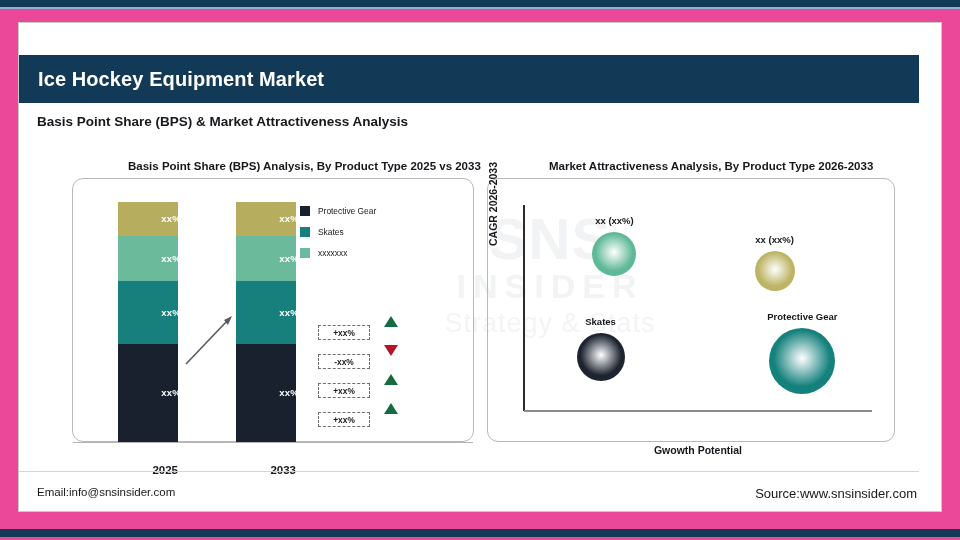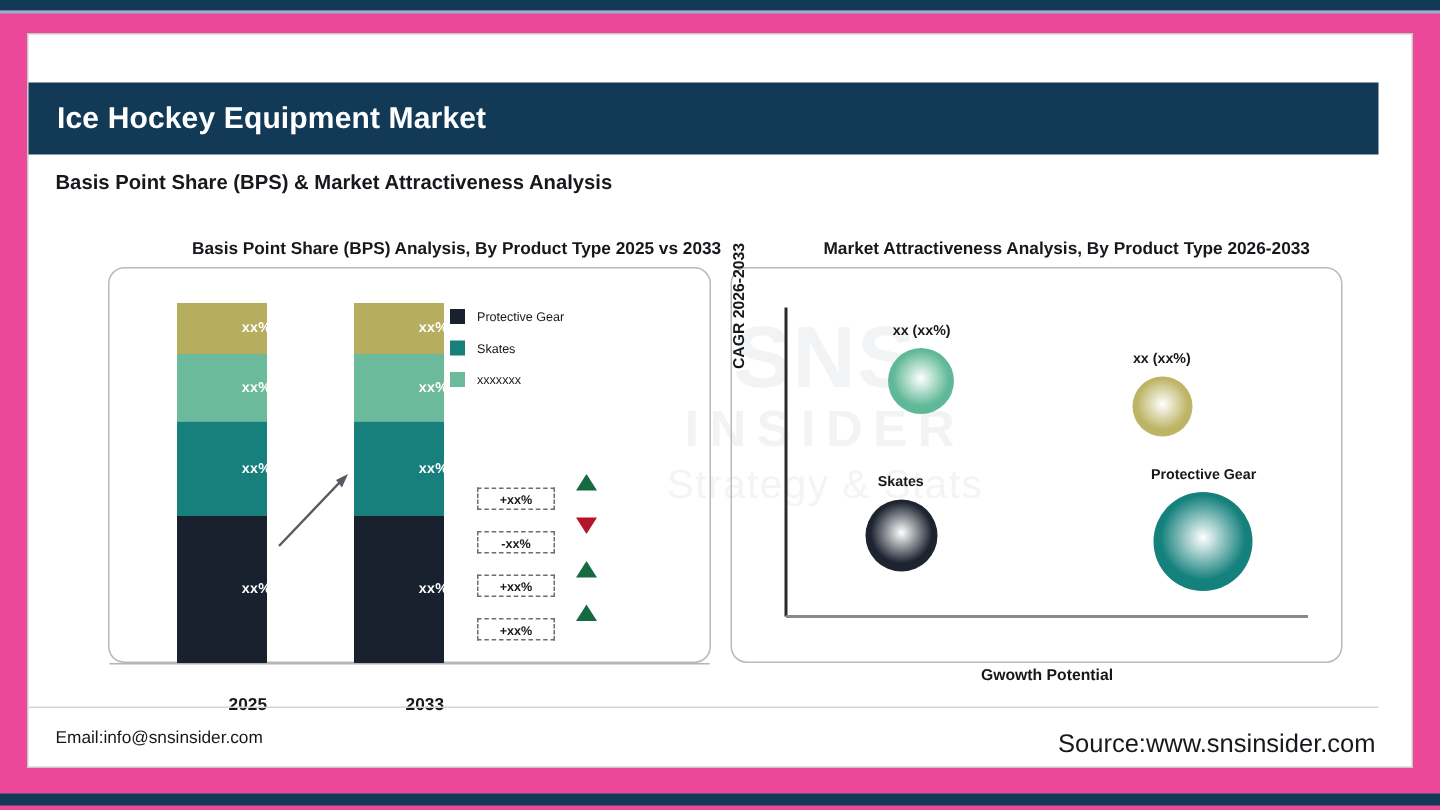--- a/index.html
+++ b/index.html
@@ -126,21 +126,21 @@
   }
   .bubble { position:absolute; border-radius:50%; }
   .bubble-label {
     position:absolute; font-size:9.5px; font-weight:bold; color:#16181c;
     white-space:nowrap; transform:translateX(-50%);
   }
 
   
   .footer-rule { position:absolute; left:19px; top:471px; width:900px; height:1px; background:#d5d5d5; }
   .footer-left  { position:absolute; left:37px;  top:486px; font-size:11.5px; color:#16181c; }
-  .footer-right { position:absolute; right:43px; top:486px; font-size:17px; color:#16181c; }
+  .footer-right { position:absolute; right:43px; top:486px; font-size:13px; color:#16181c; }
 </style>
 </head>
 <body>
 
 <div id="page">
 
   <div class="edge-bar-top"></div>
   <div class="edge-bar-top-accent"></div>
   <div class="edge-bar-bottom"></div>
 

